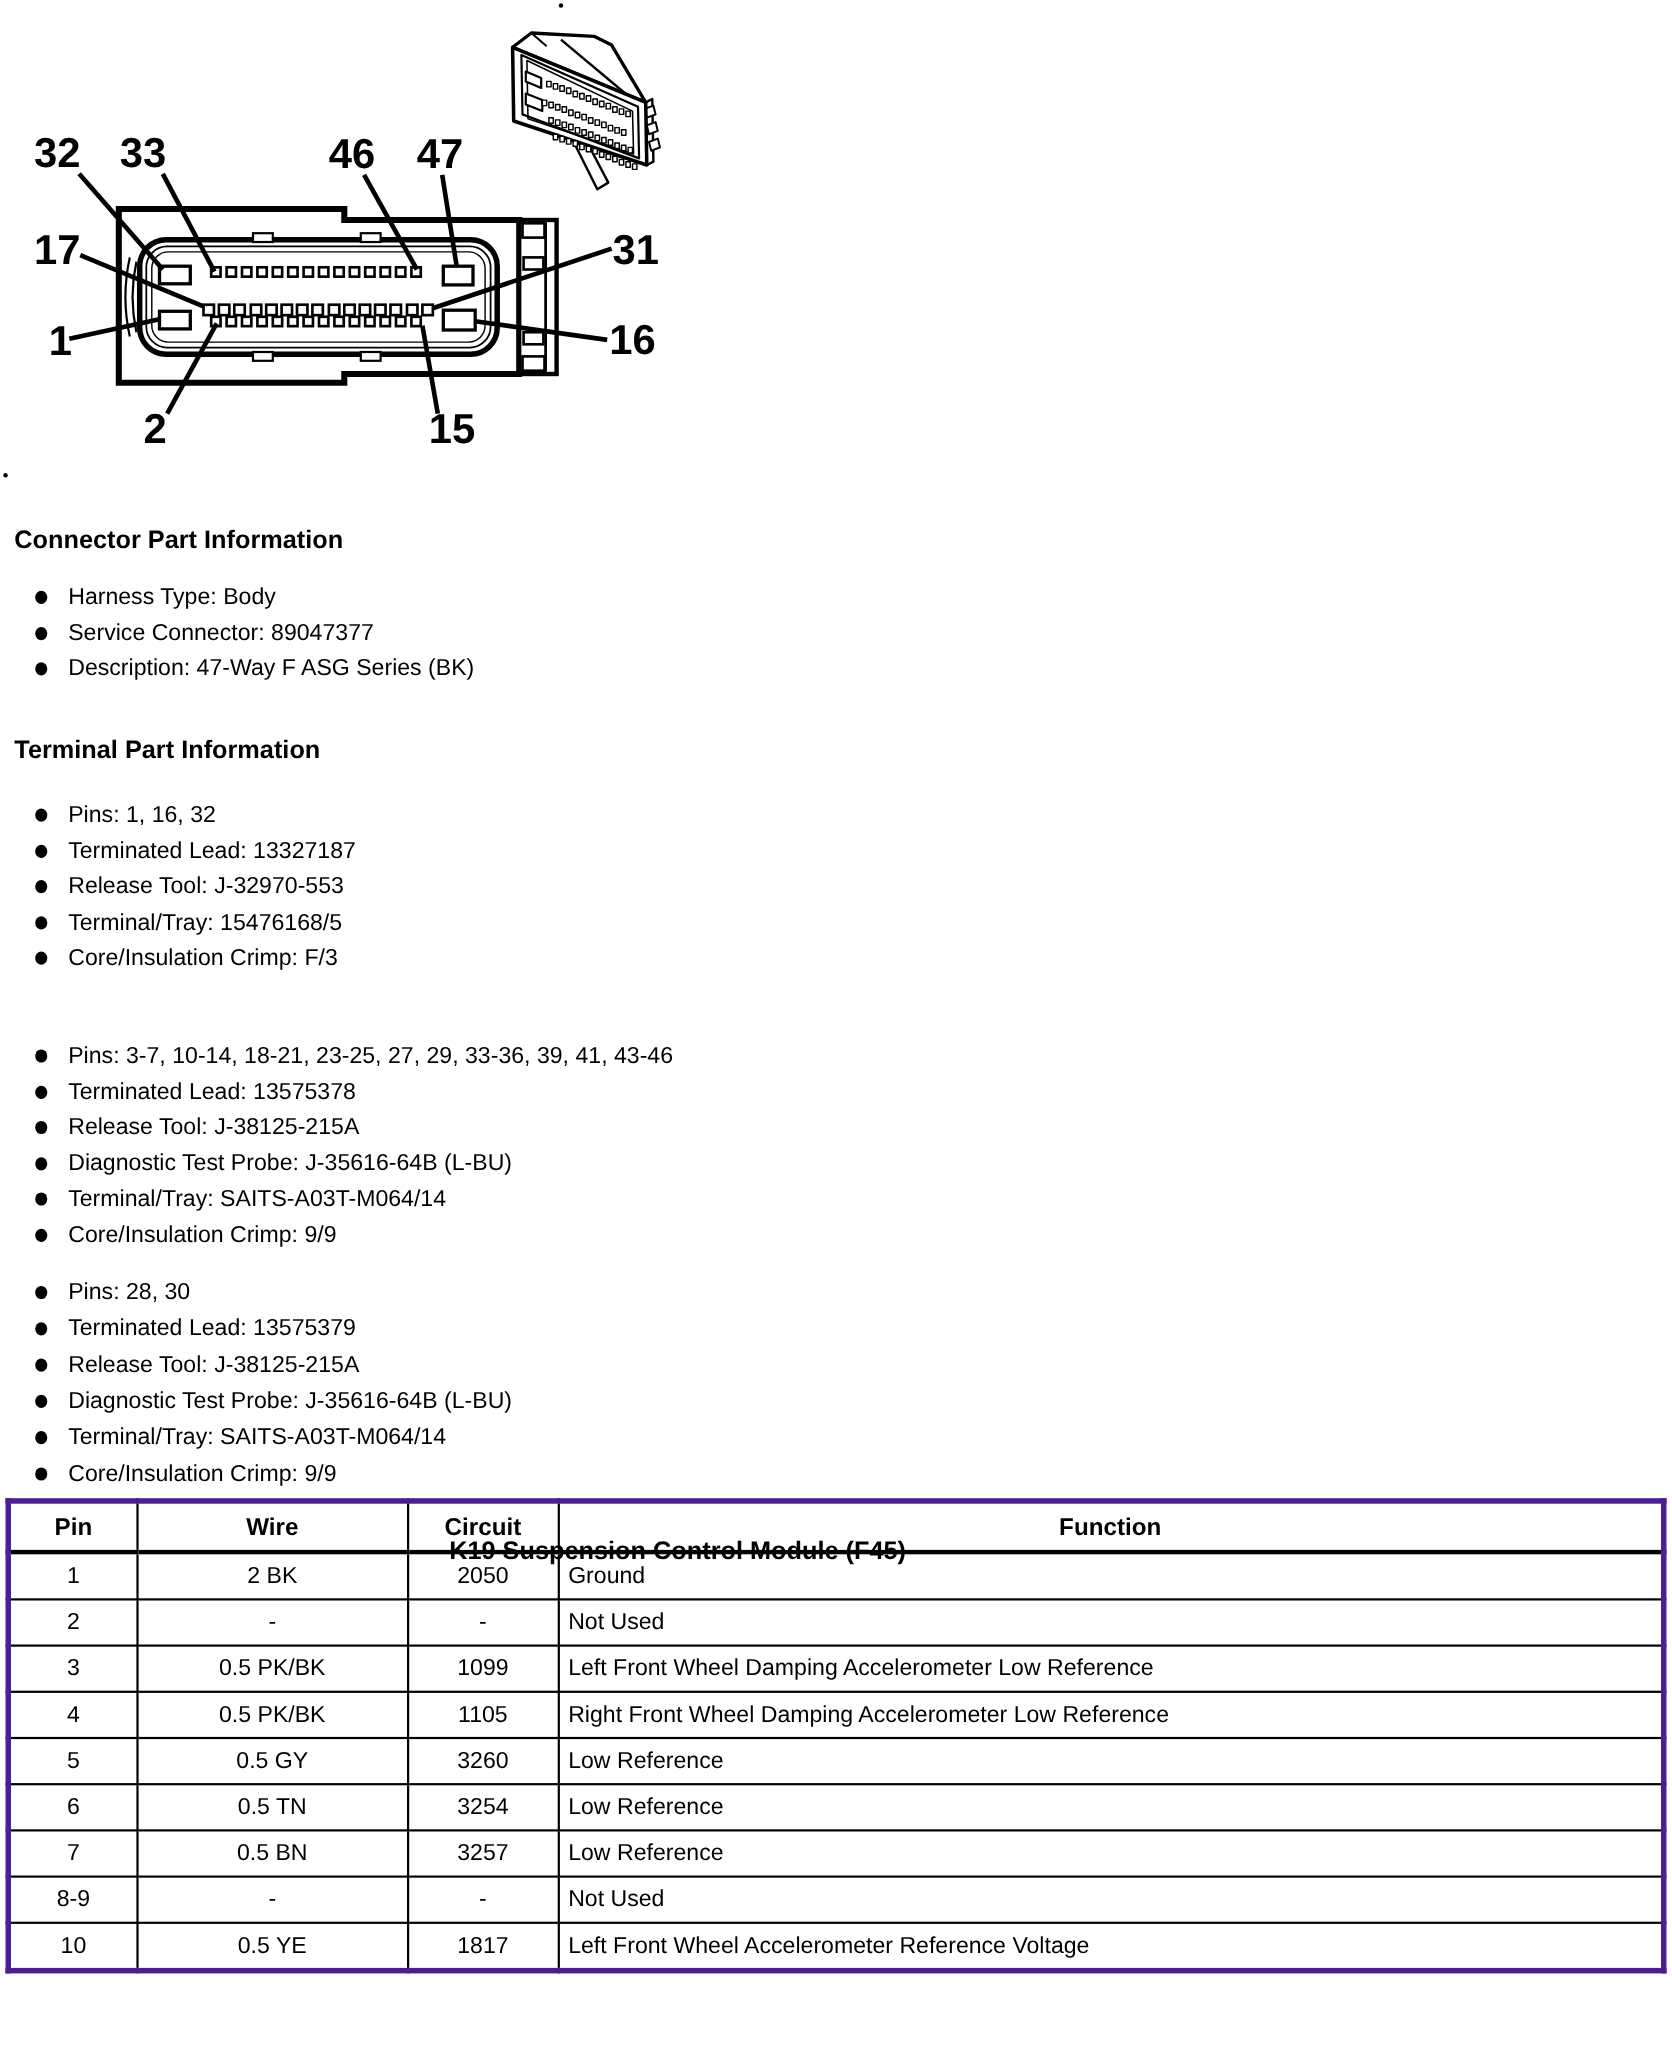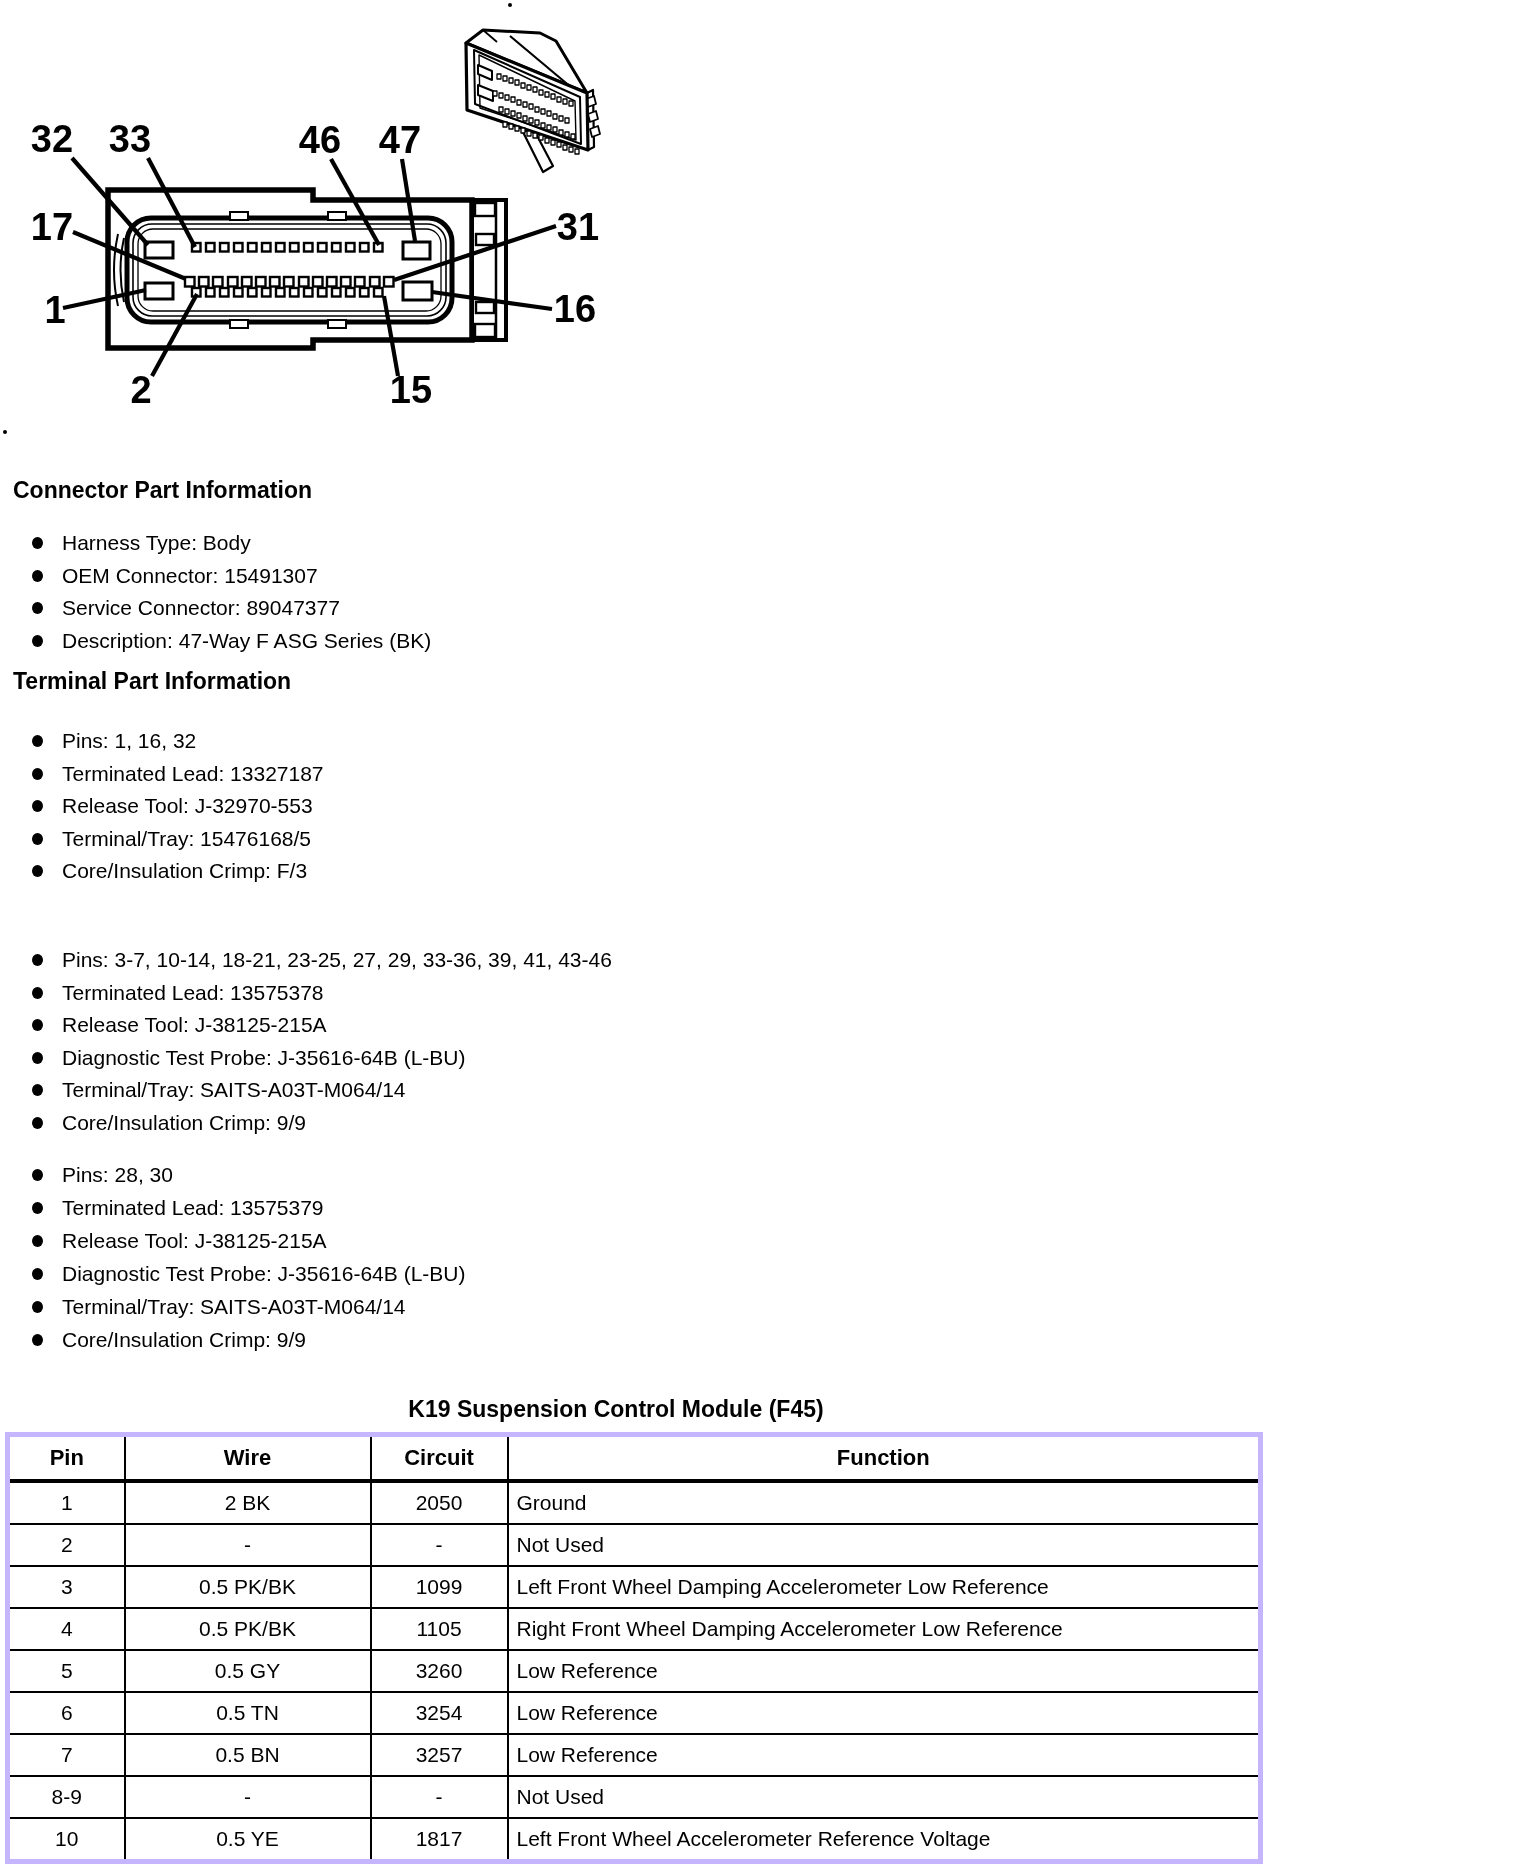--- a/index.html
+++ b/index.html
@@ -24,22 +24,22 @@
   ul.bullets li::before {
     content:""; position:absolute; left:0; top:50%;
     width:11px; height:12px; margin-top:-6px;
     background:#000; border-radius:50%;
   }
   .table-title {
     position:absolute; left:0; top:1396px; width:1232px;
     text-align:center; font-size:23px; font-weight:bold;
   }
   table.pin-table {
-    position:absolute; left:5px; top:1432px; width:1258px;
-    border-collapse:collapse; border:5px solid #c4b5fd;
+    position:absolute; left:5px; top:1362px; width:1510px;
+    border-collapse:collapse; border:5px solid #4c1d95;
     font-size:21px;
   }
   table.pin-table th {
     border:2px solid #000; border-bottom:4px solid #000;
     font-size:22px; font-weight:bold; text-align:center;
     height:40px;
   }
   table.pin-table td {
     border:2px solid #000; height:38px;
     text-align:center; vertical-align:middle;
@@ -212,21 +212,20 @@
     <text class="pin-label" x="578" y="240">31</text>
     <text class="pin-label" x="575" y="322">16</text>
     <text class="pin-label" x="141" y="403">2</text>
     <text class="pin-label" x="411" y="403">15</text>
   </g>
 </svg>
 
 <div class="heading" style="top:479px;">Connector Part Information</div>
 <ul class="bullets" style="top:527px;">
   <li>Harness Type: Body</li>
-  <li>OEM Connector: 15491307</li>
   <li>Service Connector: 89047377</li>
   <li>Description: 47-Way F ASG Series (BK)</li>
 </ul>
 
 <div class="heading" style="top:670px;">Terminal Part Information</div>
 <ul class="bullets" style="top:725px;">
   <li>Pins: 1, 16, 32</li>
   <li>Terminated Lead: 13327187</li>
   <li>Release Tool: J-32970-553</li>
   <li>Terminal/Tray: 15476168/5</li>

